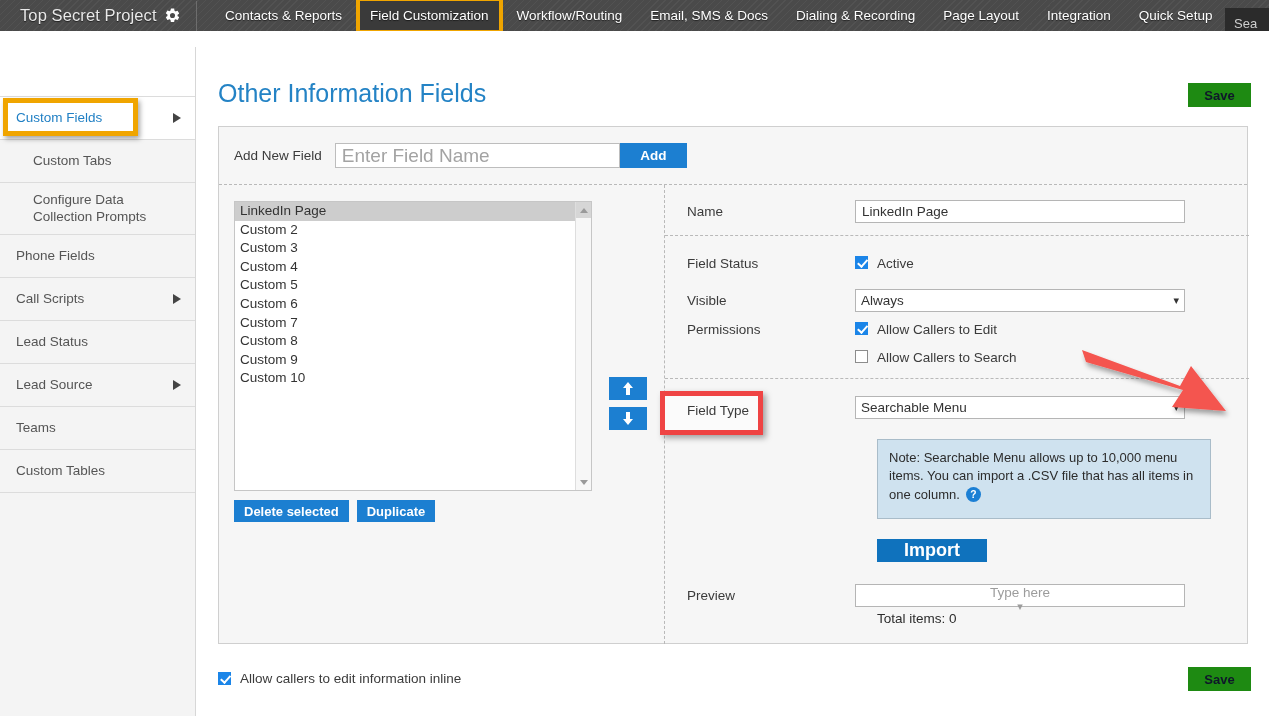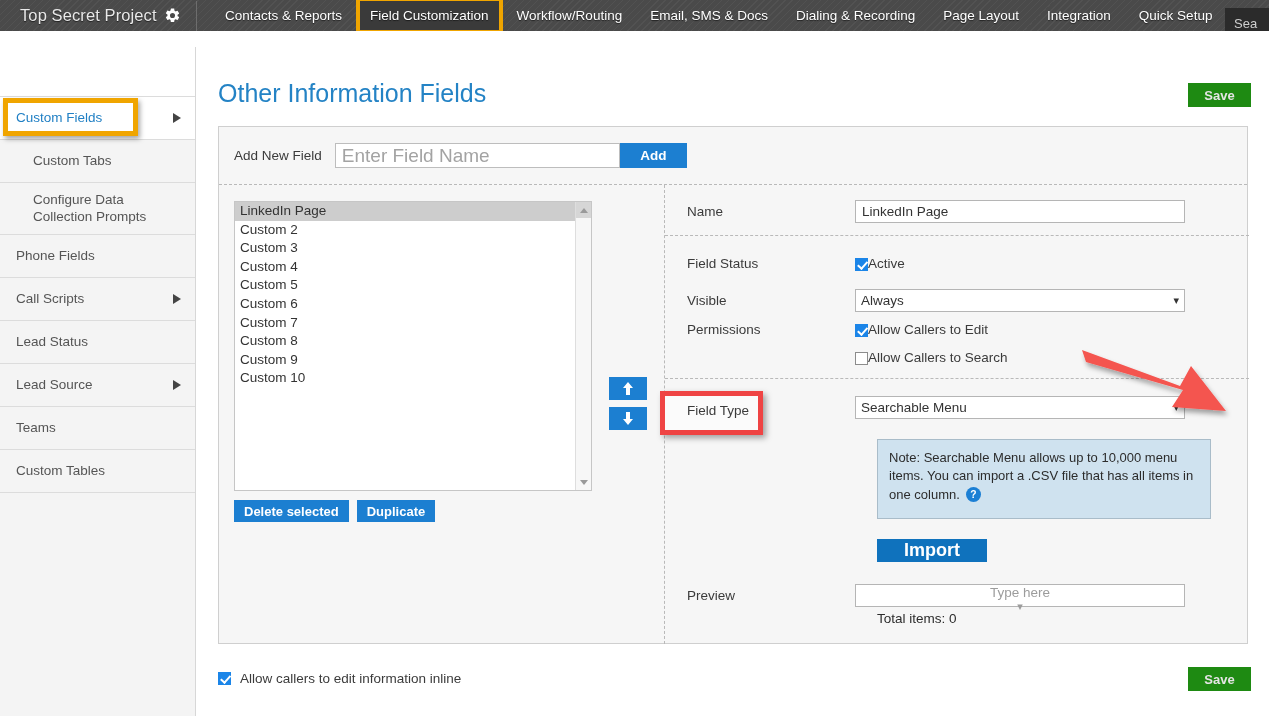--- a/index.html
+++ b/index.html
@@ -85,21 +85,21 @@
   }
 
   
   #main { position:absolute; left:196px; top:47px; width:1073px; height:669px; background:#fff; }
   #pagetitle {
     position:absolute; left:22px; top:32px;
     font-size:25px; color:#2483c5; font-weight:400;
   }
   .save-btn {
     position:absolute; width:63px; height:24px;
-    background:#1e8a12; color:#e5e5e5; font-size:13px; font-weight:bold;
+    background:#1e8a12; color:#0f172a; font-size:13px; font-weight:bold;
     display:flex; align-items:center; justify-content:center;
     border:none;
     font-family:"Liberation Sans", sans-serif;
   }
   #save-top { left:992px; top:36px; }
   #save-bottom { left:992px; top:620px; }
 
   
   #panel {
     position:absolute; left:22px; top:79px; width:1030px; height:518px;
@@ -170,21 +170,21 @@
     font-family:"Liberation Sans", sans-serif;
   }
   .selbox {
     width:330px; height:23px; border:1px solid #b5b5b5; background:#fff;
     font-size:13.5px; color:#333; padding:0 5px;
     display:flex; align-items:center; justify-content:space-between;
     font-family:"Liberation Sans", sans-serif;
   }
   .selbox.ghost { color:#9c9c9c;flex-direction:column; }
   .chev { font-size:11px; color:#333; }
-  .cbrow { display:flex; align-items:flex-end; font-size:13.5px; color:#3b3b3b; }
+  .cbrow { display:flex; align-items:flex-start; gap:9px; font-size:13.5px; color:#3b3b3b; }
   .cbox {
     width:13px;height:13px;border:1px solid #8c8c8c;background:#fff;flex:0 0 13px;
     display:flex;align-items:center;justify-content:center;
   }
   .cbox.on { background:#1b85e8; border-color:#1b85e8; }
   .cbox.on::after {
     content:""; width:4px;height:8px;border:solid #fff;border-width:0 2px 2px 0;
     transform:rotate(42deg) translate(0px,-1px);
   }
 

